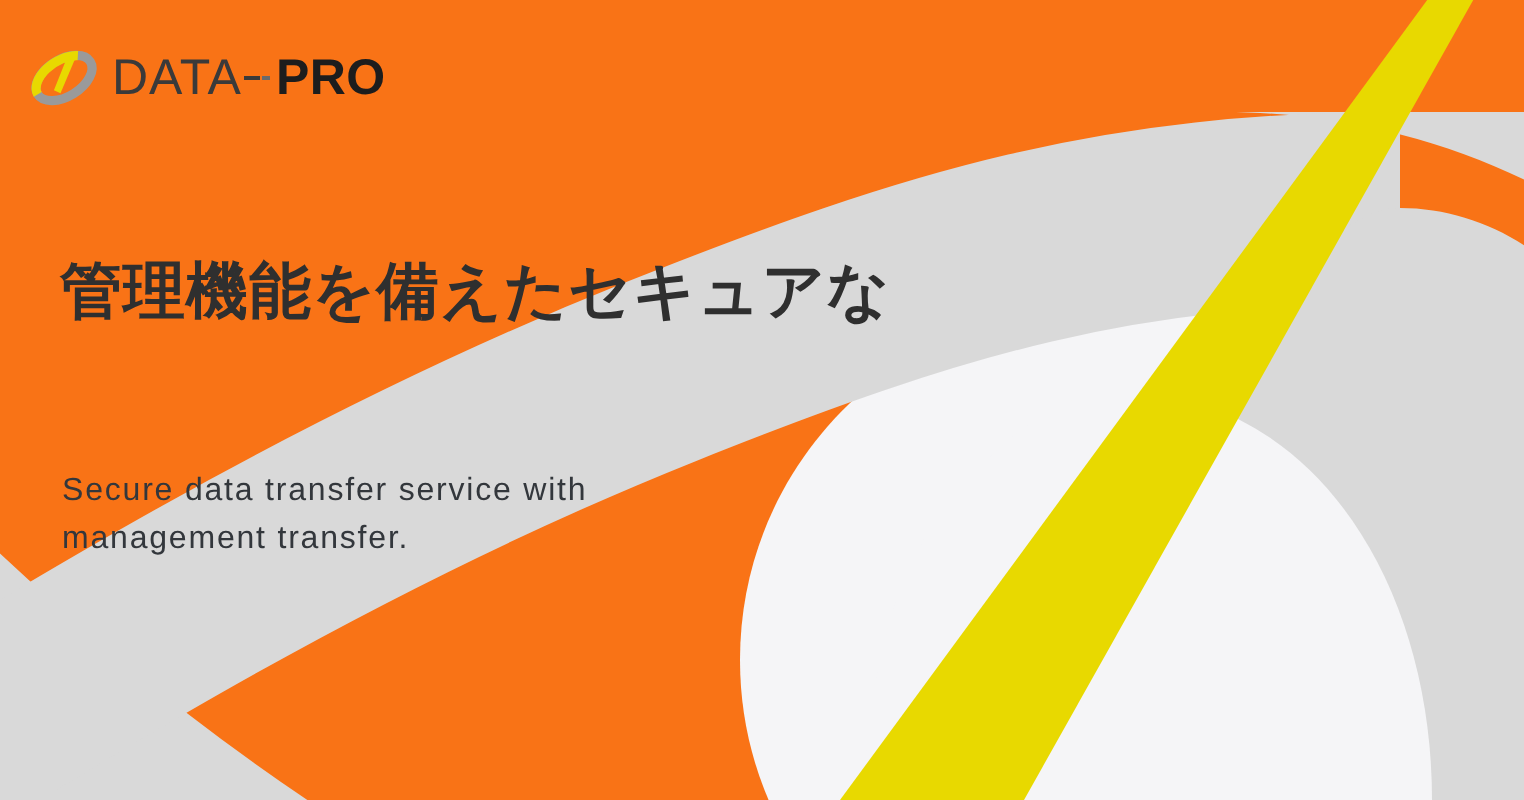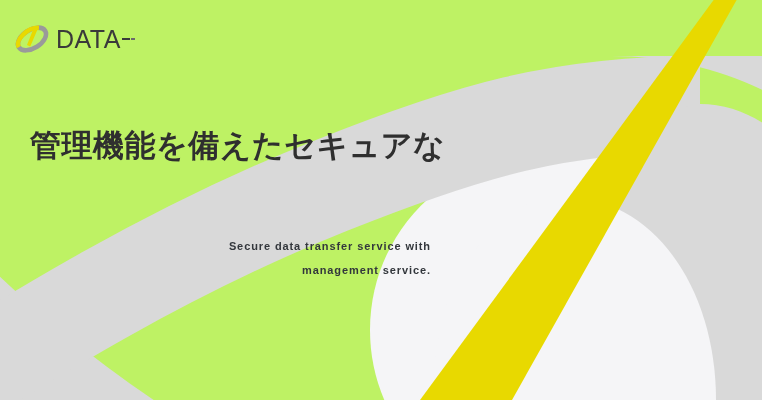--- a/index.html
+++ b/index.html
@@ -5,21 +5,21 @@
   html, body {
     margin: 0;
     padding: 0;
     background: #ffffff;
   }
   #slide {
     position: relative;
     width: 762px;
     height: 400px;
     overflow: hidden;
-    background: #bef264;
+    background: #f97316;
     font-family: "Liberation Sans", "DejaVu Sans", sans-serif;
   }
 
   
   #bg-art {
     position: absolute;
     left: 0;
     top: 0;
     width: 762px;
     height: 400px;
@@ -105,27 +105,26 @@
     color: #2f2f2f;
     white-space: nowrap;
   }
   #subtitle {
     position: absolute;
     left: 31px;
     top: 234px;
     width: 400px;
   }
   .subtitle-line {
-    font-size: 11px;
-    font-weight: 700;
+    font-size: 16px;
+    font-weight: 400;
     letter-spacing: 0.9px;
     line-height: 24px;
     color: #33373c;
     white-space: nowrap;
-    text-align: right;
   }
 </style>
 </head>
 <body>
 
 <div id="slide">
 
   <svg id="bg-art" viewBox="0 0 762 400" preserveAspectRatio="none">
     <defs>
       <clipPath id="slideClip">
@@ -191,25 +190,26 @@
 
         <path d="M 33.5 17
                  A 15.5 9.2 0 0 1 6.2 22.8" fill="none" stroke="#e8d900" stroke-width="4.6" stroke-linecap="butt" transform="rotate(180 18 17)"></path>
 
         <path d="M 10.5 19.5 L 25.5 8.5 L 27.5 12.0 L 12.5 22.5 Z" fill="#e8d900"></path>
       </g>
     </svg>
     <div id="logo-word">
       <span class="lw-light">DATA</span>
       <span class="lw-sep"></span>
+      <span class="lw-bold">PRO</span>
     </div>
   </div>
 
   <div id="headline">
     <div class="headline-line">管理機能を備えたセキュアな</div>
   </div>
 
   <div id="subtitle">
     <div class="subtitle-line">Secure data transfer service with</div>
-    <div class="subtitle-line">management service.</div>
+    <div class="subtitle-line">management transfer.</div>
   </div>
 
 </div>
 
 </body></html>

